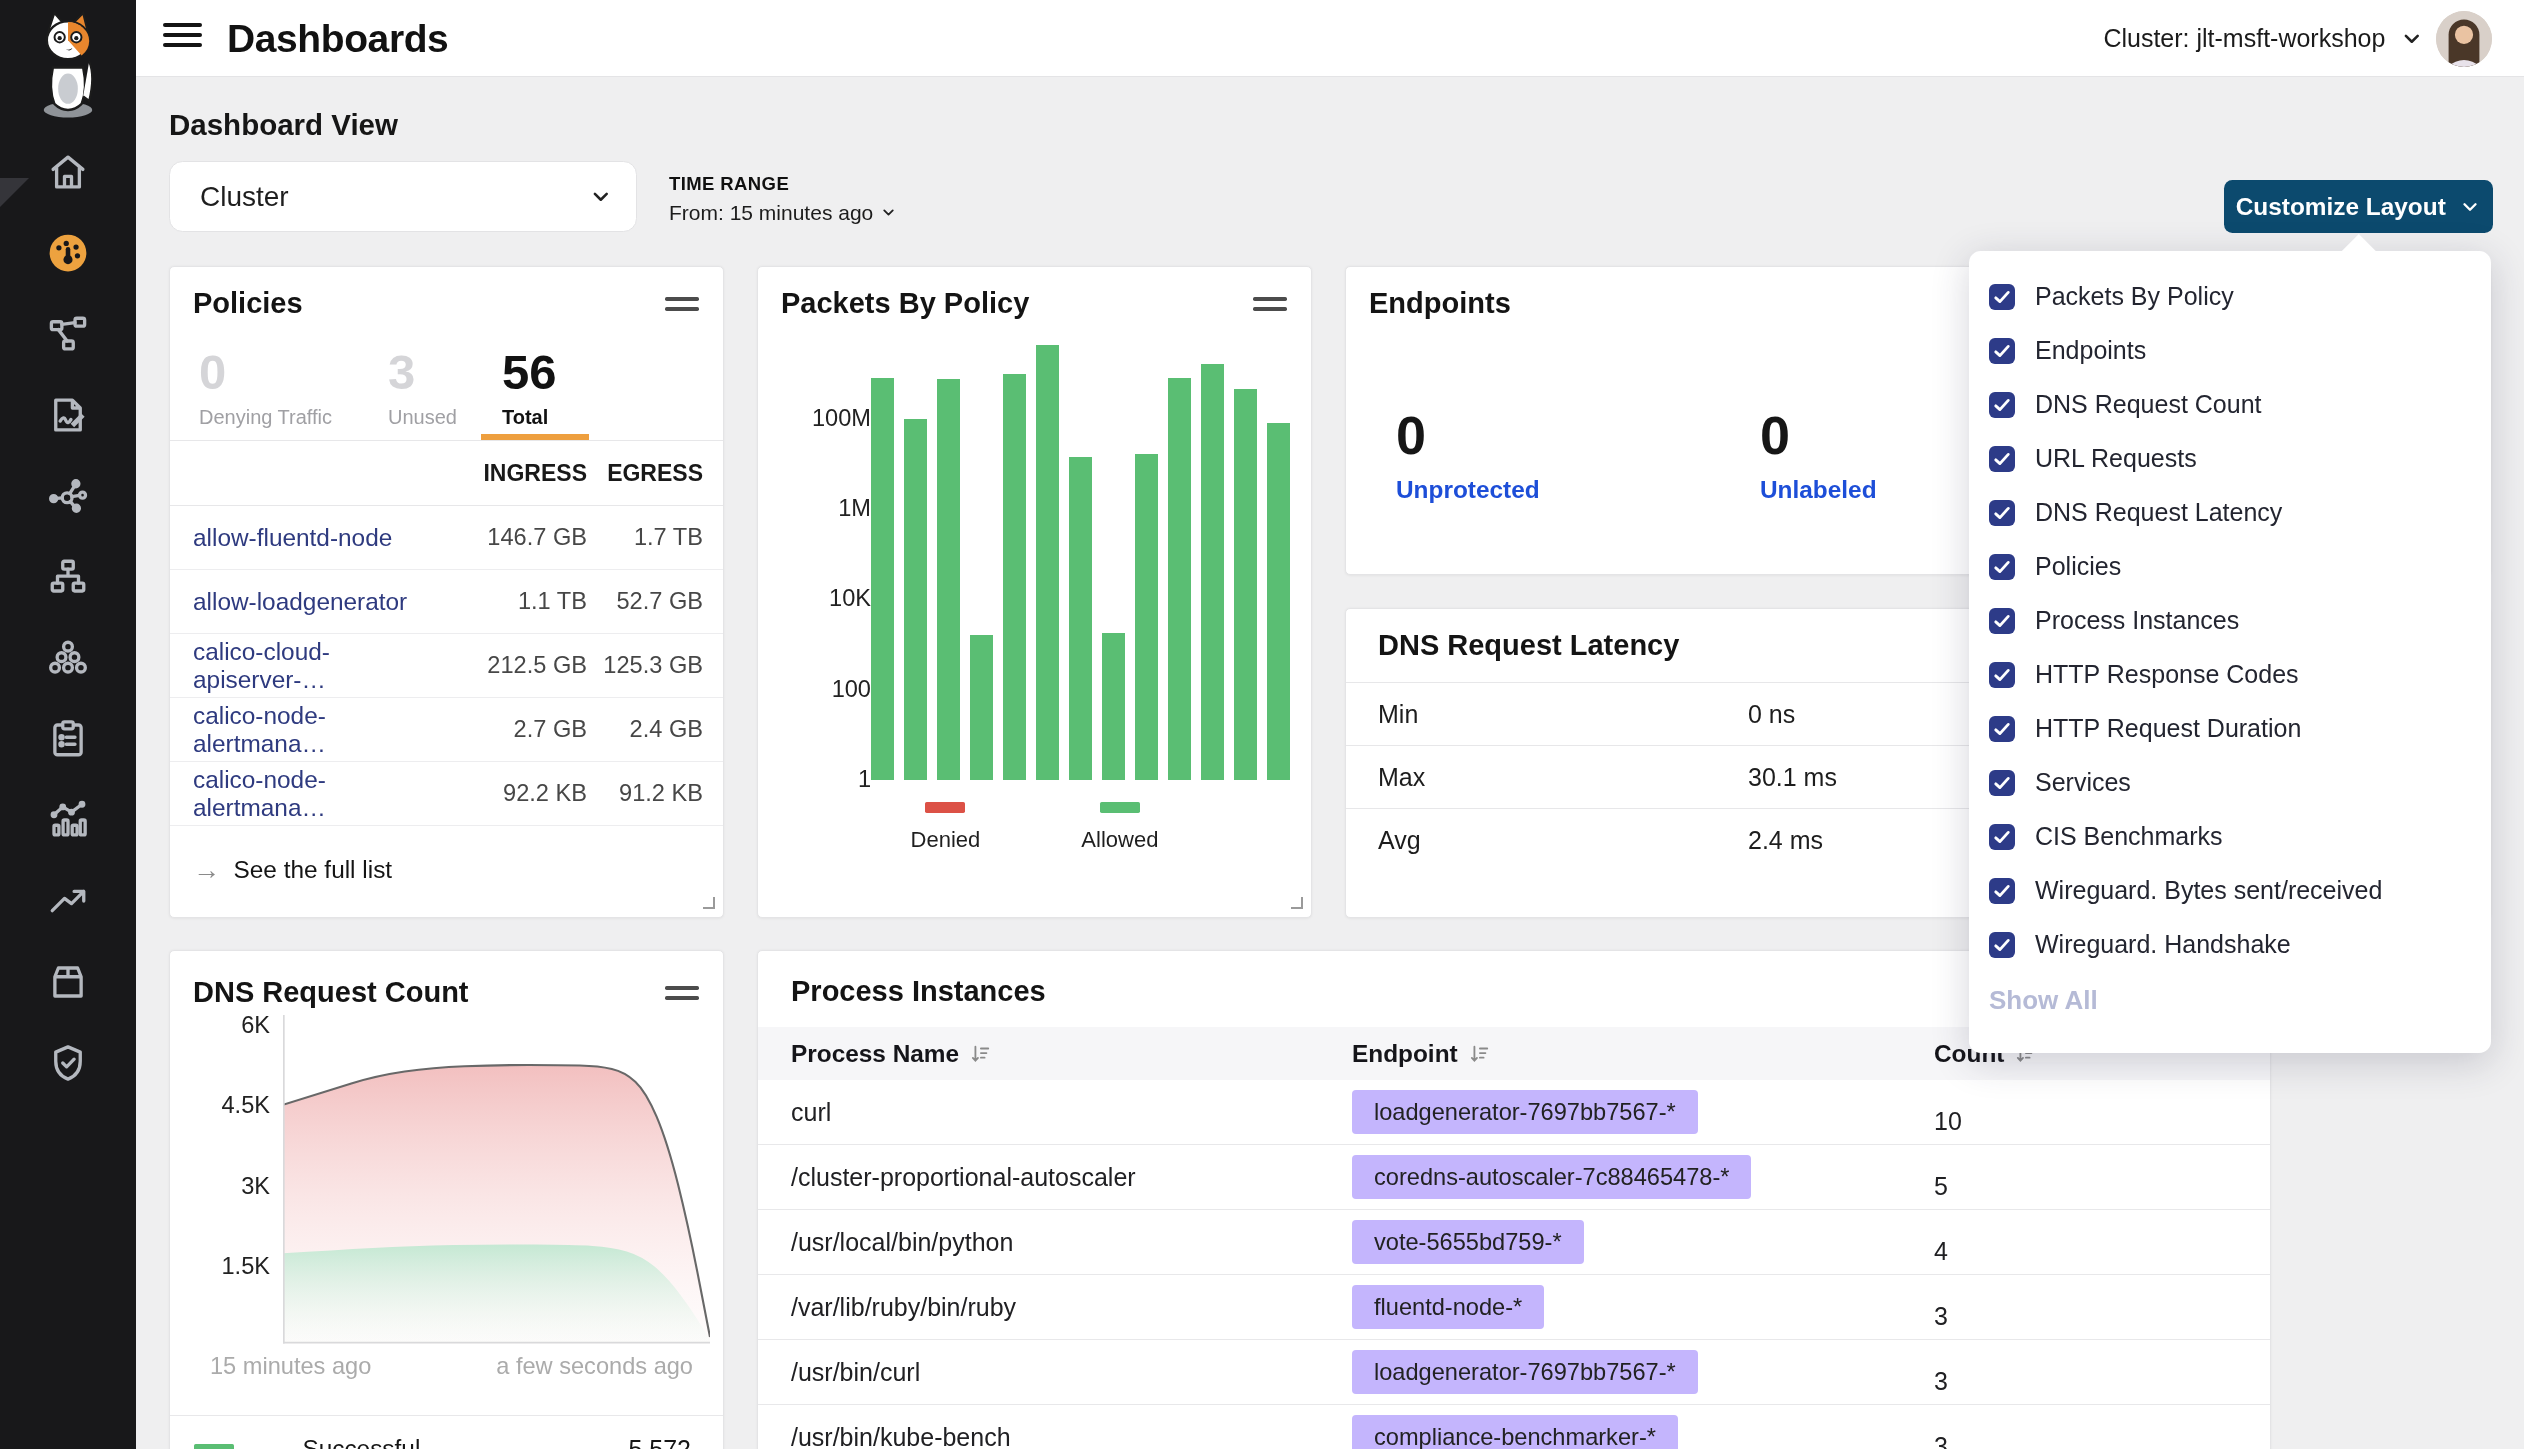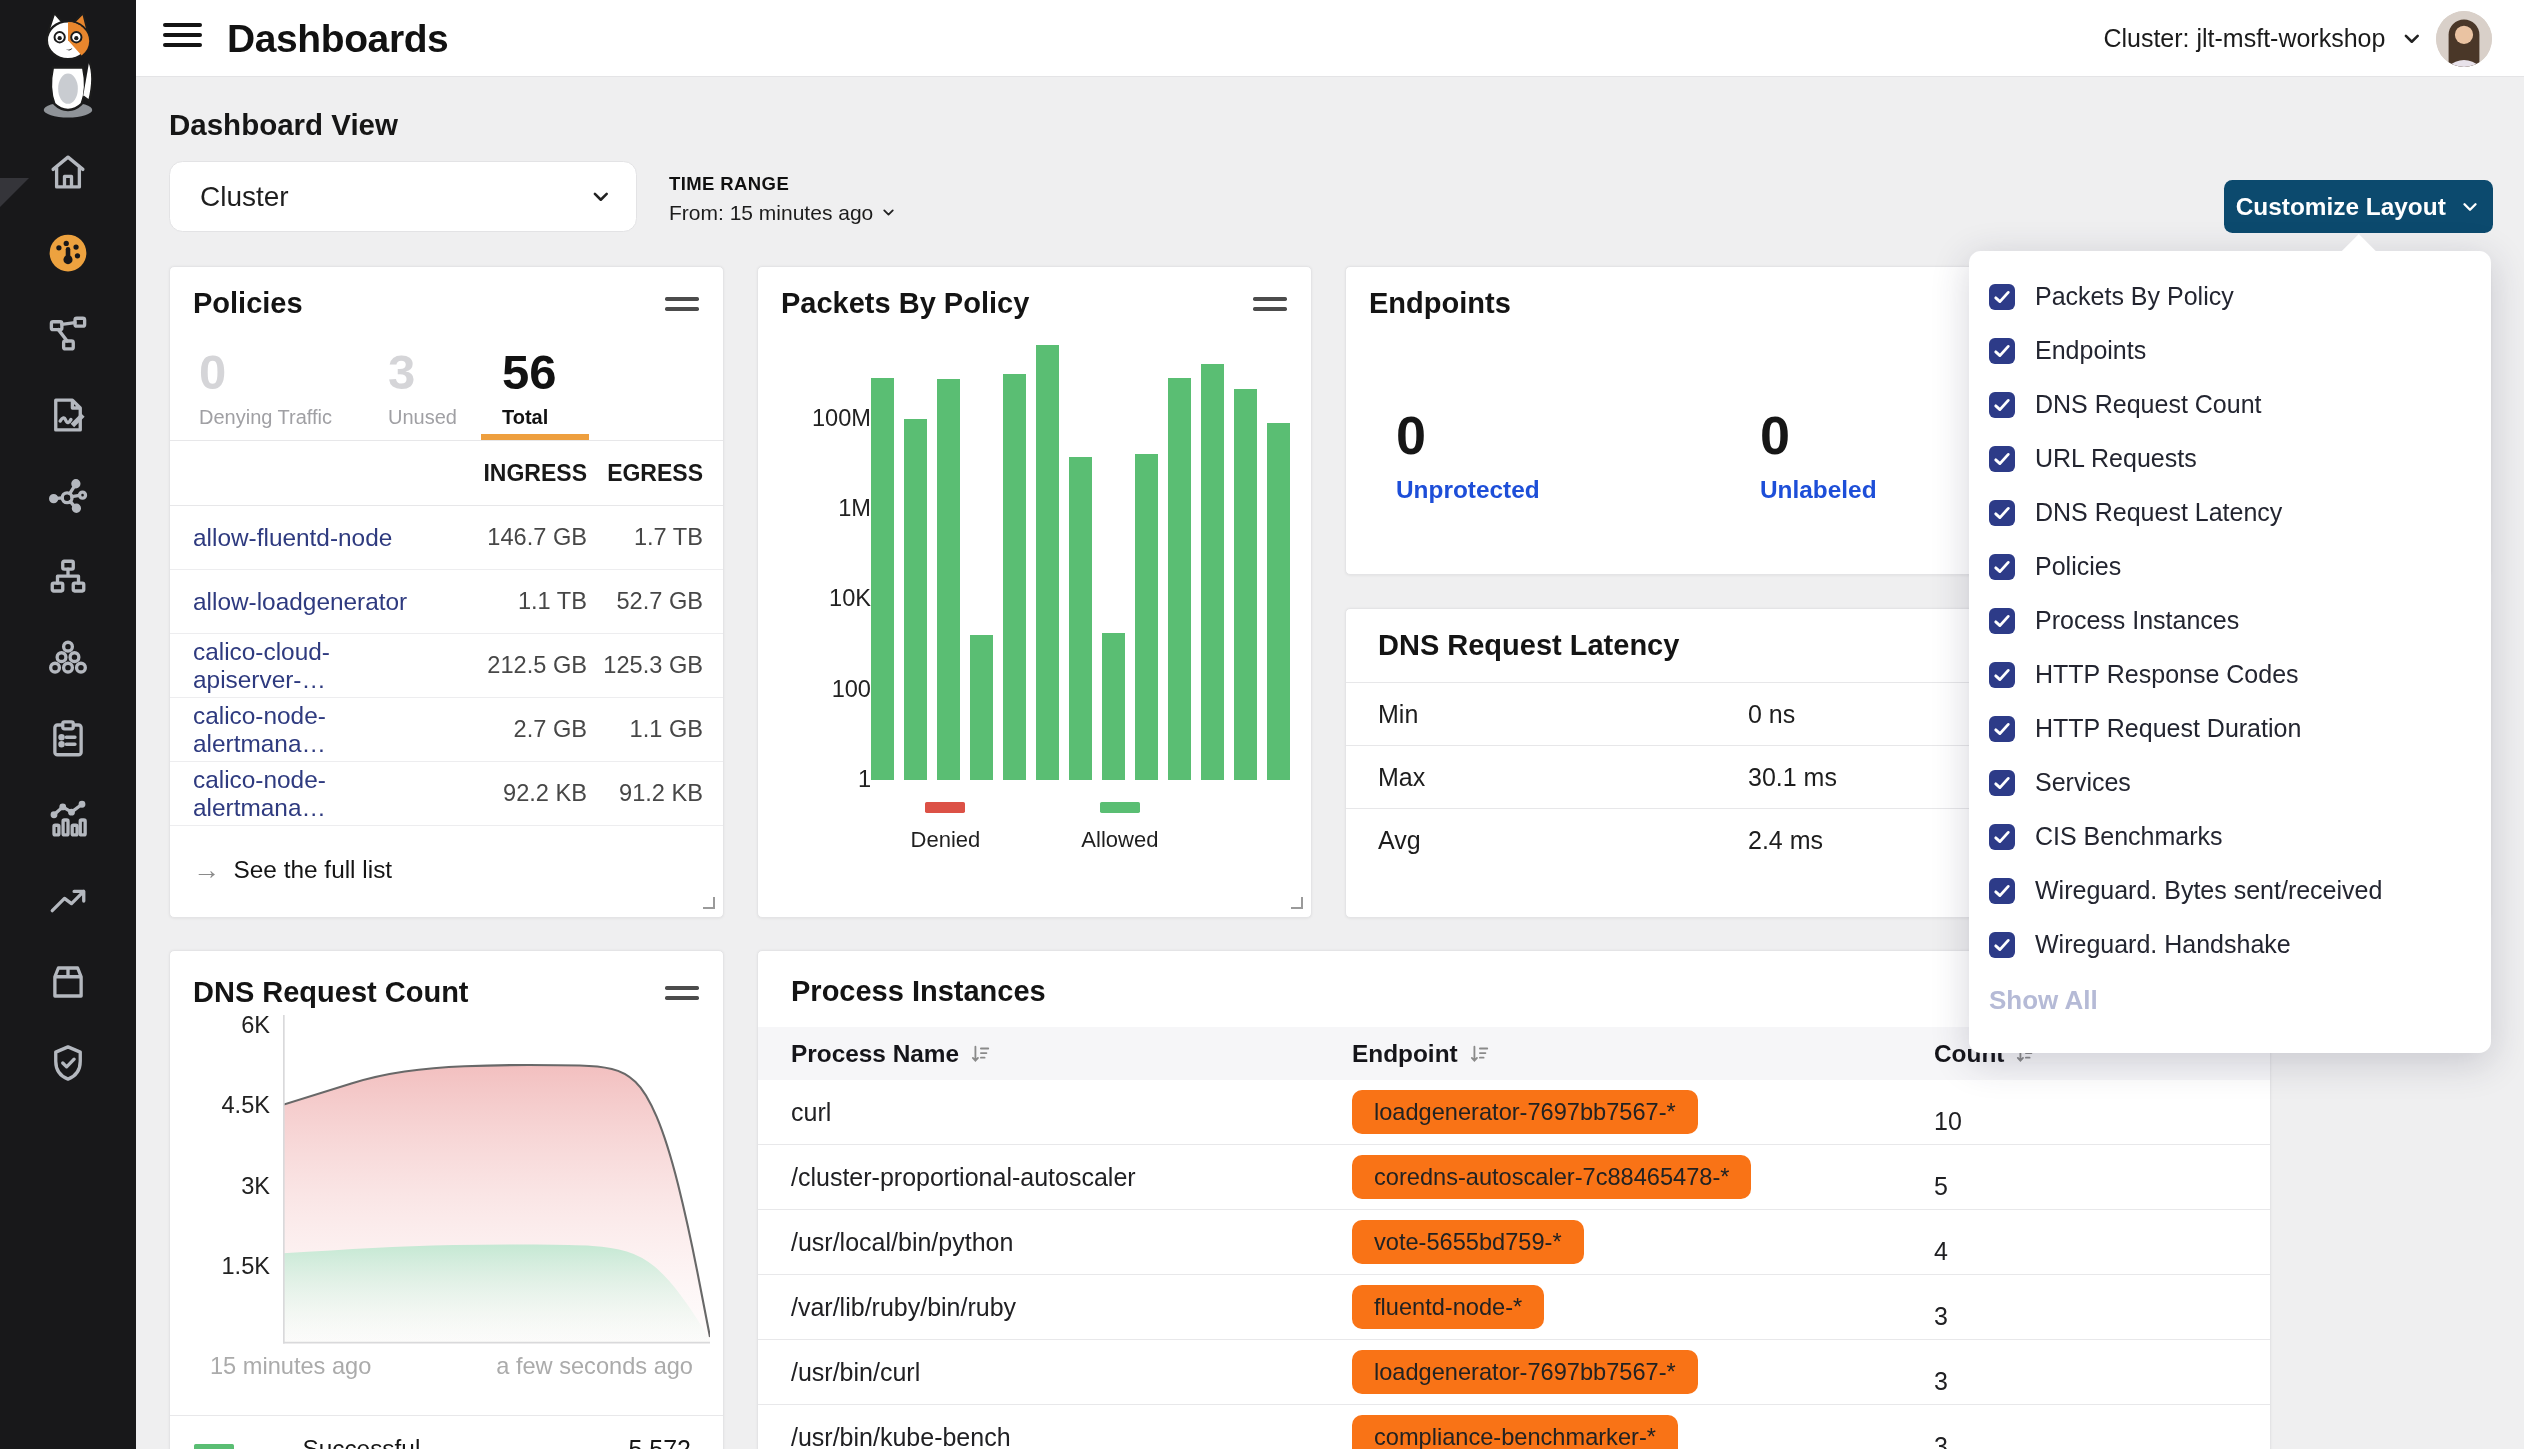--- a/index.html
+++ b/index.html
@@ -101,21 +101,21 @@
   .dns-ll { margin-left:68px; font-size:24.4px; color:#161616; }
   .dns-lv { margin-left:auto; margin-right:32px; font-size:25px; color:#161616; }
 
   
   .pt-head { position:absolute; left:0; right:0; top:76px; height:53px; background:#f6f6f8; display:grid; grid-template-columns:561px 582px 1fr; align-items:center; padding-left:33px; }
   .pt-hc { display:flex; align-items:center; gap:10px; font-size:24.4px; font-weight:700; color:#15151a; cursor:pointer; }
   .sort-ic { width:22px; height:22px; stroke:#8a8a8a; stroke-width:2; fill:none; stroke-linecap:round; }
   .pt-rows { position:absolute; left:0; right:0; top:129px; }
   .pt-row { height:65px; display:grid; grid-template-columns:561px 582px 1fr; align-items:center; padding-left:33px; border-bottom:1.7px solid #e8e8ea; }
   .pt-name { font-size:25px; color:#202023; }
-  .chip { display:inline-block; justify-self:start; background:#f97316; padding:8.4px 22px; font-size:23.6px; color:#222; border-radius:10px; }
+  .chip { display:inline-block; justify-self:start; background:#c4b5fd; padding:8.4px 22px; font-size:23.6px; color:#222; border-radius:4px; }
   .pt-count { font-size:25px; color:#202023;margin-top:19px; }
 </style>
 </head>
 <body>
 
 <div class="sidebar">
   <div class="logo">
     <svg width="93" height="109" viewBox="0 0 60 72">
       <ellipse cx="30" cy="66" rx="16" ry="5" fill="#8f9398"></ellipse>
       <path d="M17 14 L21 2 L28 10 Z" fill="#fff" stroke="#1c1c1c" stroke-width="1.4"></path>
@@ -317,21 +317,21 @@
           <span class="v">52.7 GB</span>
         </div>
         <div class="prow">
           <span class="name">calico-cloud-apiserver-…</span>
           <span class="v">212.5 GB</span>
           <span class="v">125.3 GB</span>
         </div>
         <div class="prow">
           <span class="name">calico-node-alertmana…</span>
           <span class="v">2.7 GB</span>
-          <span class="v">1.1 GB</span>
+          <span class="v">2.4 GB</span>
         </div>
         <div class="prow">
           <span class="name">calico-node-alertmana…</span>
           <span class="v">92.2 KB</span>
           <span class="v">91.2 KB</span>
         </div>
       </div>
     <div class="pfoot">
       <span class="arr">→</span>
       <span class="txt">See the full list</span>

